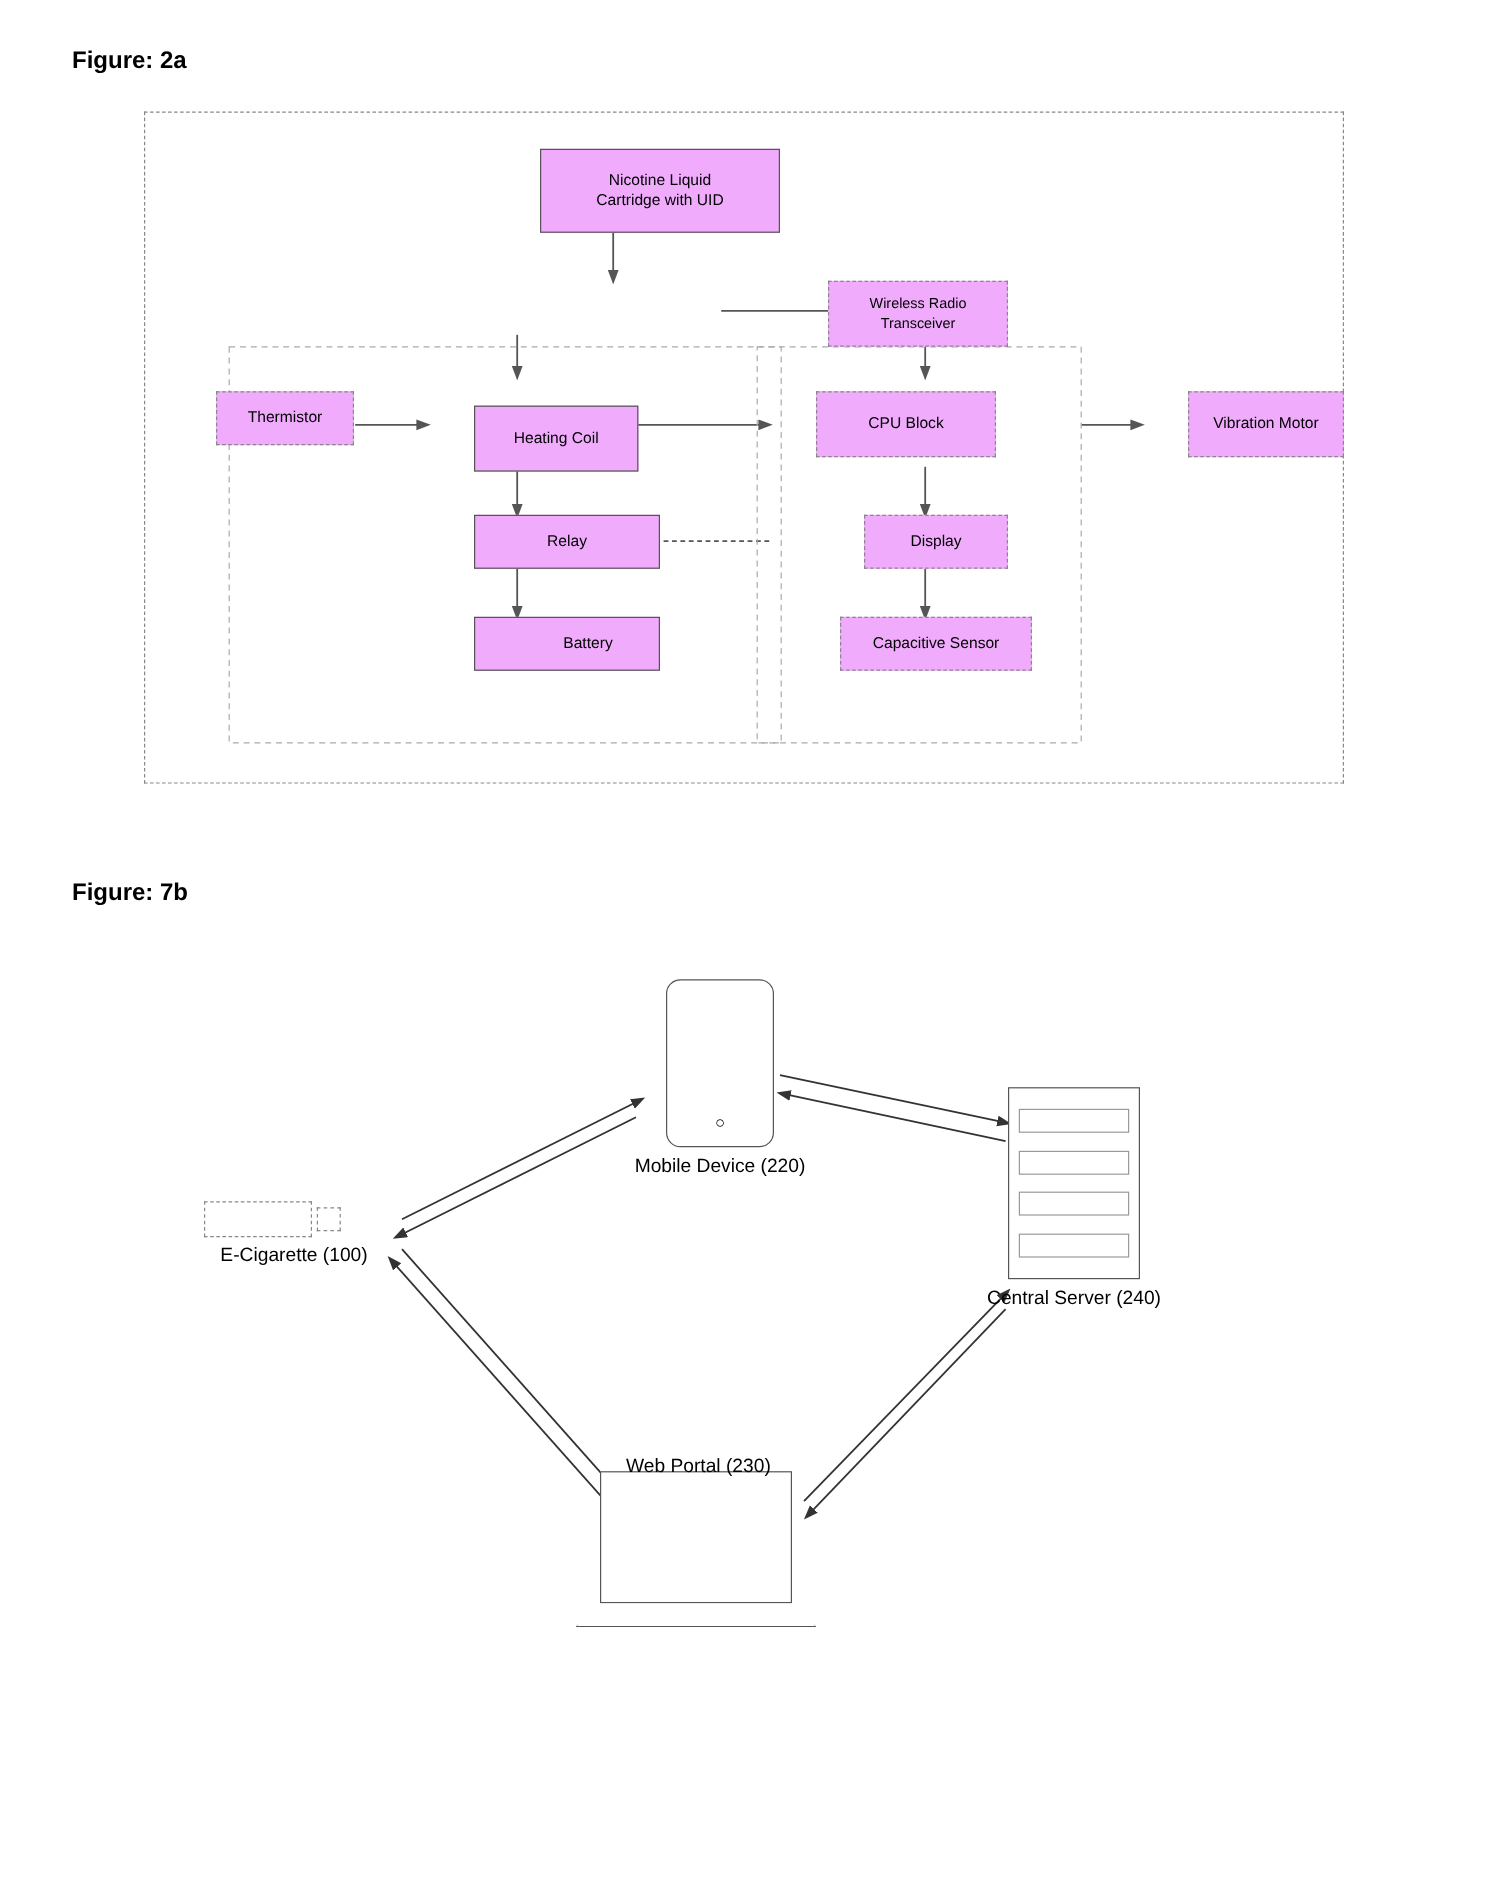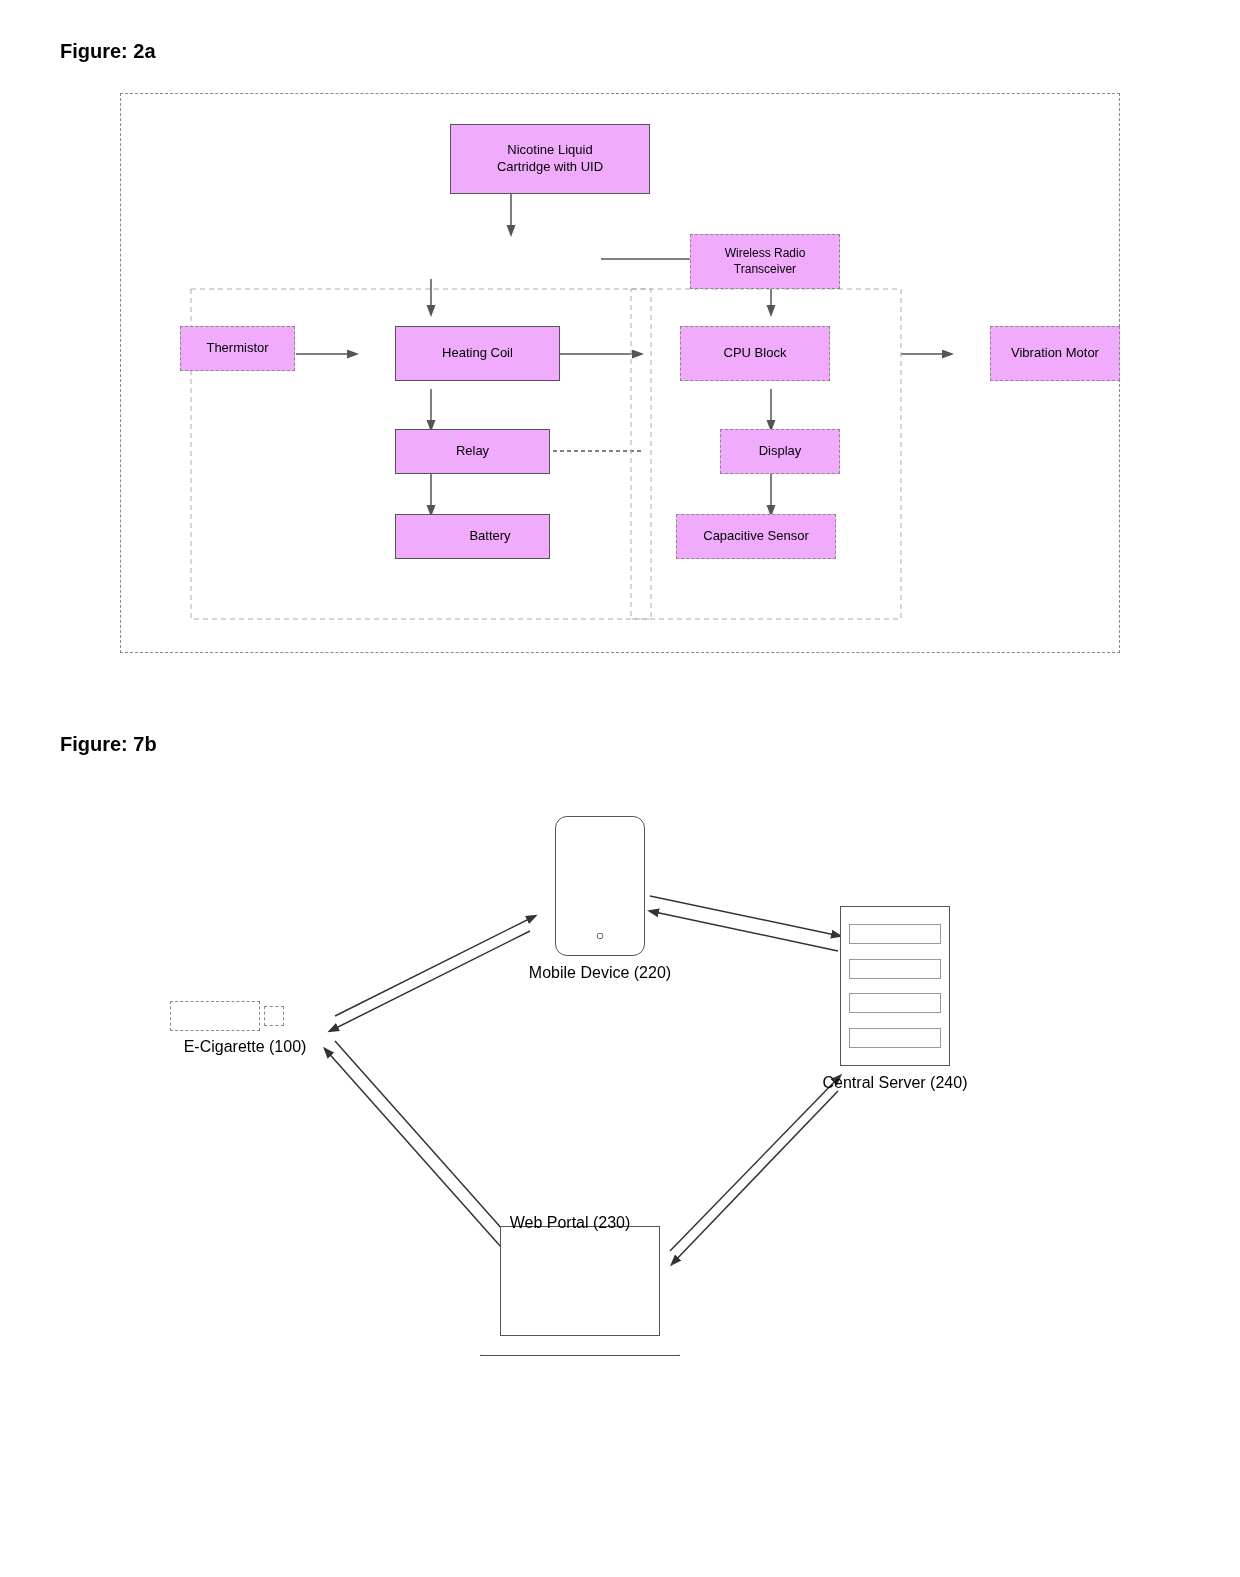--- a/index.html
+++ b/index.html
@@ -205,21 +205,21 @@
 
     <div class="block dashed" style="left:530px; top:140px; width:150px; height:55px;">
       <span style="white-space:pre-line; font-size:12px;">Wireless Radio
 Transceiver</span>
     </div>
 
     <div class="block dashed" style="left:20px; top:232px; width:115px; height:45px;">
       <span>Thermistor</span>
     </div>
 
-    <div class="block" style="left:235px; top:232px; width:165px; height:55px;">
+    <div class="block" style="left:235px; top:244px; width:137px; height:55px;">
       <span>Heating Coil</span>
     </div>
 
     <div class="block dashed" style="left:520px; top:232px; width:150px; height:55px;">
       <span>CPU Block</span>
     </div>
 
     <div class="block dashed" style="left:830px; top:232px; width:130px; height:55px;">
       <span>Vibration Motor</span>
     </div>
@@ -229,21 +229,21 @@
     </div>
 
     <div class="block dashed" style="left:560px; top:335px; width:120px; height:45px;">
       <span>Display</span>
     </div>
 
     <div class="block" style="left:235px; top:420px; width:155px; height:45px;padding-left:35px;">
       <span>Battery</span>
     </div>
 
-    <div class="block dashed" style="left:516px; top:420px; width:160px; height:45px;align-items:center;">
+    <div class="block dashed" style="left:540px; top:420px; width:160px; height:45px;align-items:center;">
       <span>Capacitive Sensor</span>
     </div>
 
   </div>
 </div>
 
 <div class="figure-2b">
   <div class="figure-title">Figure: 7b</div>
 
   <div class="diagram-2b">
@@ -288,16 +288,16 @@
       <div class="server-row"></div>
       <div class="server-row"></div>
       <div class="server-row"></div>
     </div>
     <div class="device-label" style="left:700px; top:288px; width:150px;">Central Server (240)</div>
 
     <div class="laptop-shape" style="left:360px; top:440px;">
       <div class="laptop-screen"></div>
       <div class="laptop-base"></div>
     </div>
-    <div class="device-label" style="left:360px; top:428px; width:180px;">Web Portal (230)</div>
+    <div class="device-label" style="left:372px; top:428px; width:180px;">Web Portal (230)</div>
 
   </div>
 </div>
 
 </body></html>

